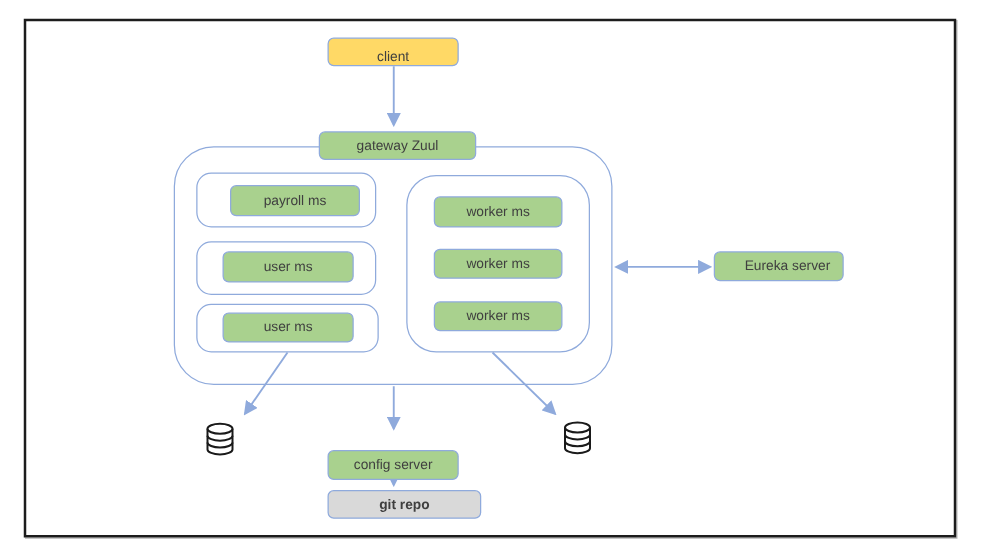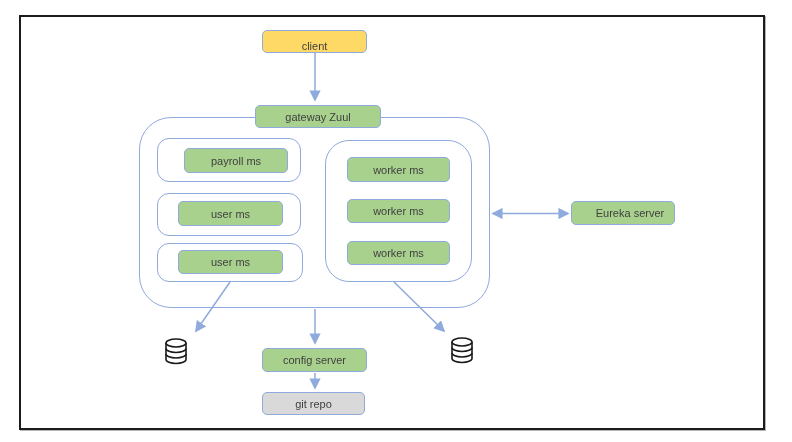--- a/index.html
+++ b/index.html
@@ -51,22 +51,22 @@
   
   .n-client {left:262px;top:30px; width:105px;height:23px;}
   .n-gateway{left:255px;top:105px;width:126px;height:23px;}
   .n-payroll{left:168px;top:148px;width:104px;height:25px;margin-left:16px;}
   .n-auth   {left:178px;top:201px;width:105px;height:25px;}
   .n-user   {left:178px;top:250px;width:105px;height:24px;}
   .n-worker1{left:347px;top:157px;width:103px;height:25px;}
   .n-worker2{left:347px;top:199px;width:103px;height:24px;}
   .n-worker3{left:347px;top:241px;width:103px;height:24px;}
   .n-eureka {left:571px;top:201px;width:104px;height:24px;padding-left:14px;}
-  .n-config {left:262px;top:348px;width:105px;height:24px;}
-  .n-git    {left:262px;top:392px;width:103px;height:23px;}
+  .n-config {left:262px;top:360px;width:105px;height:24px;}
+  .n-git    {left:262px;top:392px;width:123px;height:23px;font-weight:bold;}
   
   .g-cluster{left:139px;top:117px;width:351px;height:191px;}
   .g-payroll{left:157px;top:138px;width:144px;height:44px;}
   .g-auth   {left:157px;top:193px;width:144px;height:43px;}
   .g-user   {left:157px;top:243px;width:146px;height:39px;}
   .g-worker {left:325px;top:140px;width:147px;height:142px;}
   .db-left {left:164px;top:337px;}
   .db-right{left:450px;top:336px;}
 </style>
 </head>

